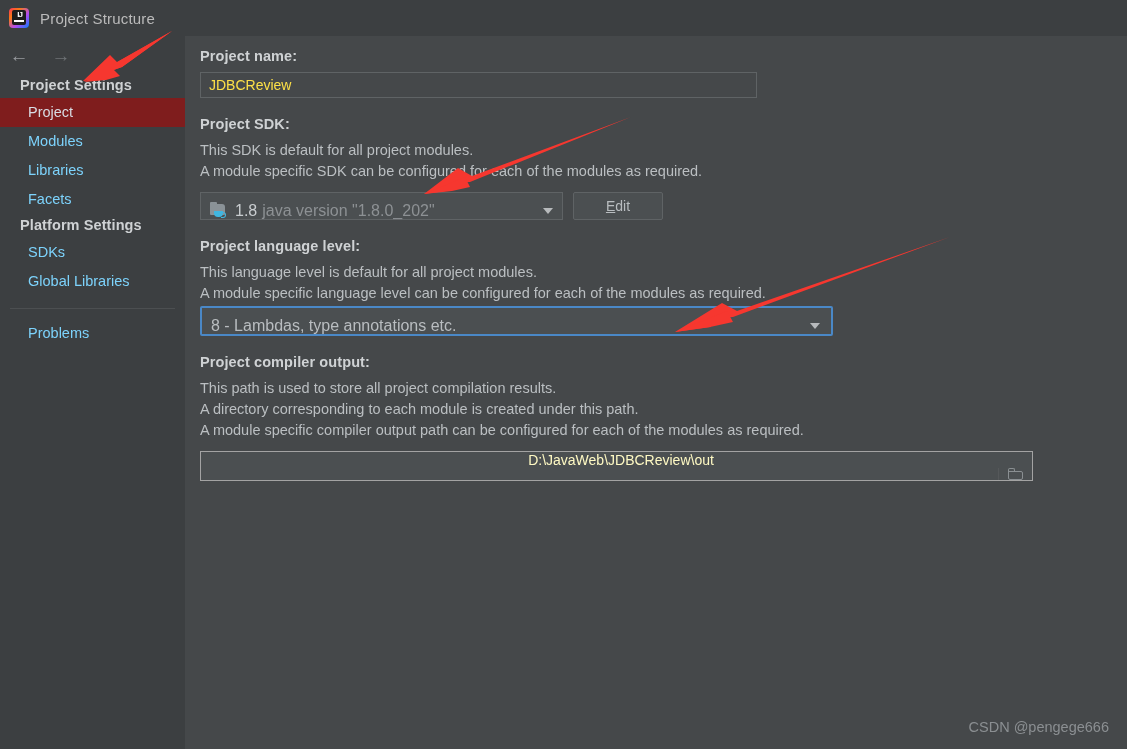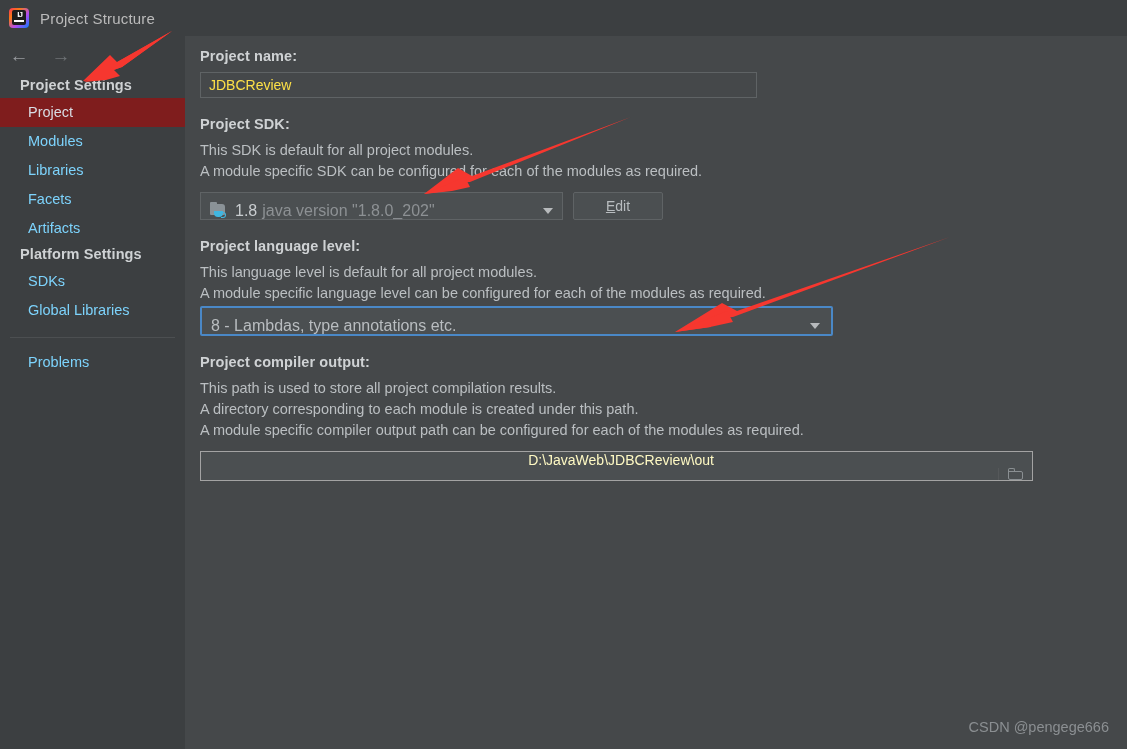--- a/index.html
+++ b/index.html
@@ -198,21 +198,20 @@
     <div class="nav-arrows">
       <div class="arrow-btn back">←</div>
       <div class="arrow-btn fwd">→</div>
     </div>
 
     <div class="group-header">Project Settings</div>
     <div class="nav-item selected">Project</div>
     <div class="nav-item">Modules</div>
     <div class="nav-item">Libraries</div>
     <div class="nav-item">Facets</div>
-    <div class="nav-item">Artifacts</div>
 
     <div class="group-header">Platform Settings</div>
     <div class="nav-item">SDKs</div>
     <div class="nav-item">Global Libraries</div>
 
     <div class="nav-sep"></div>
     <div class="nav-item">Problems</div>
   </div>
 
   <div class="main">

